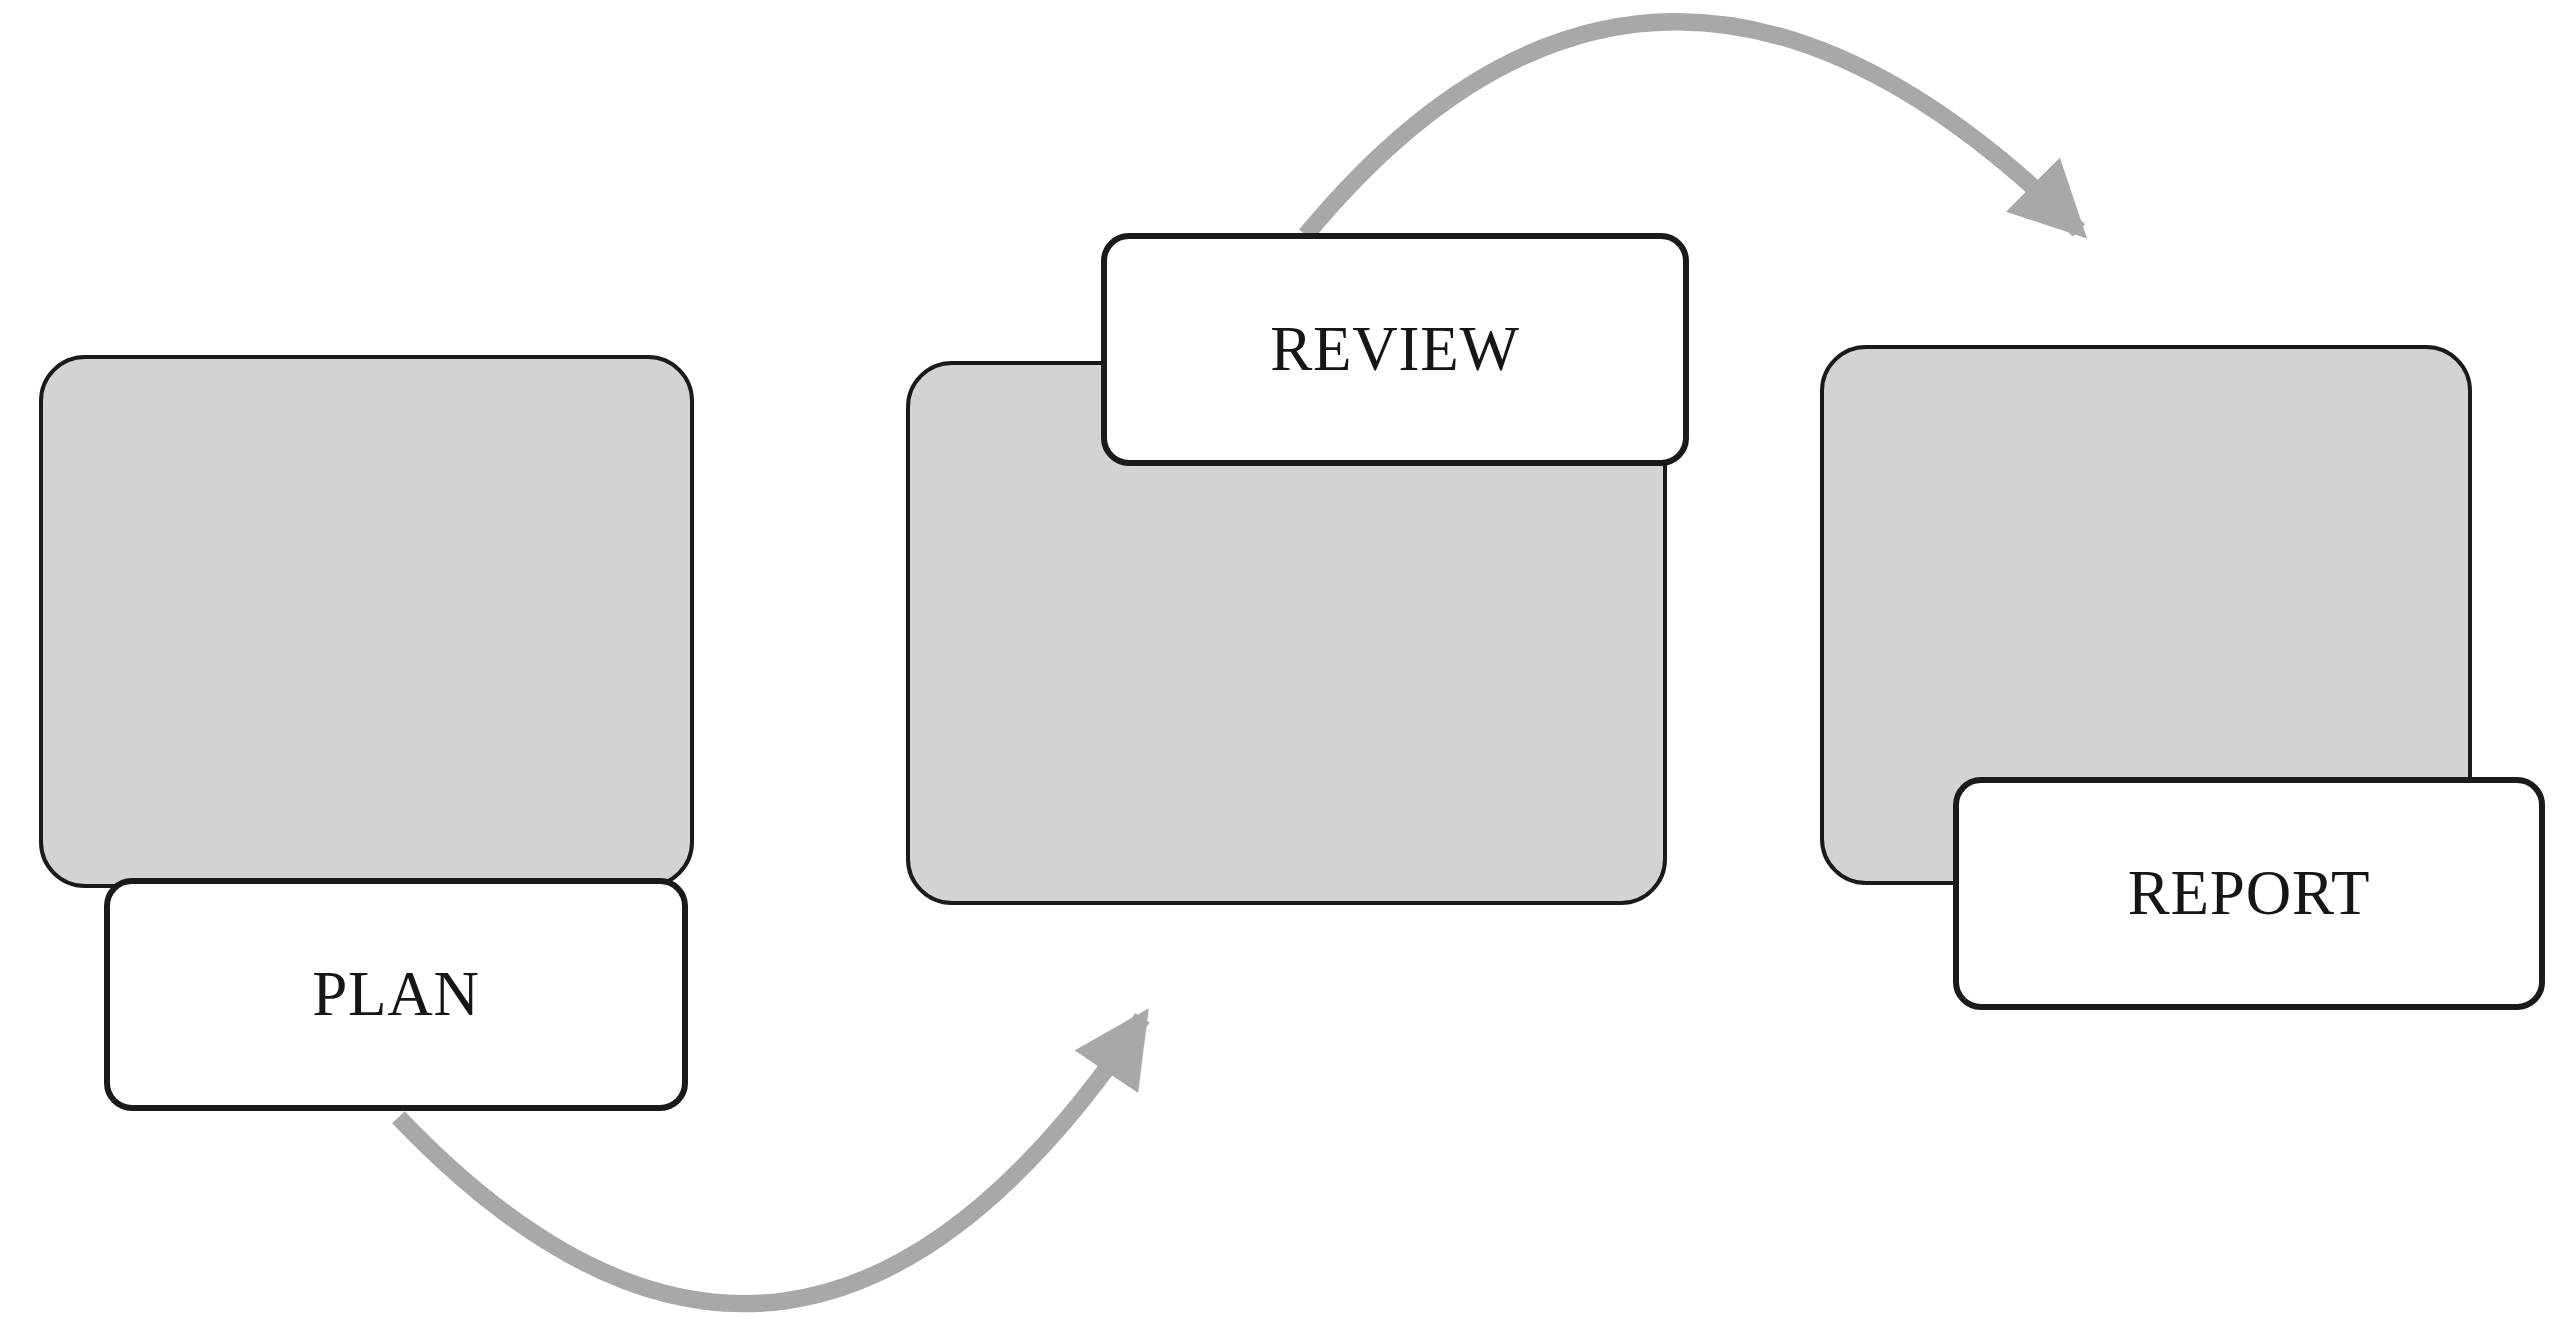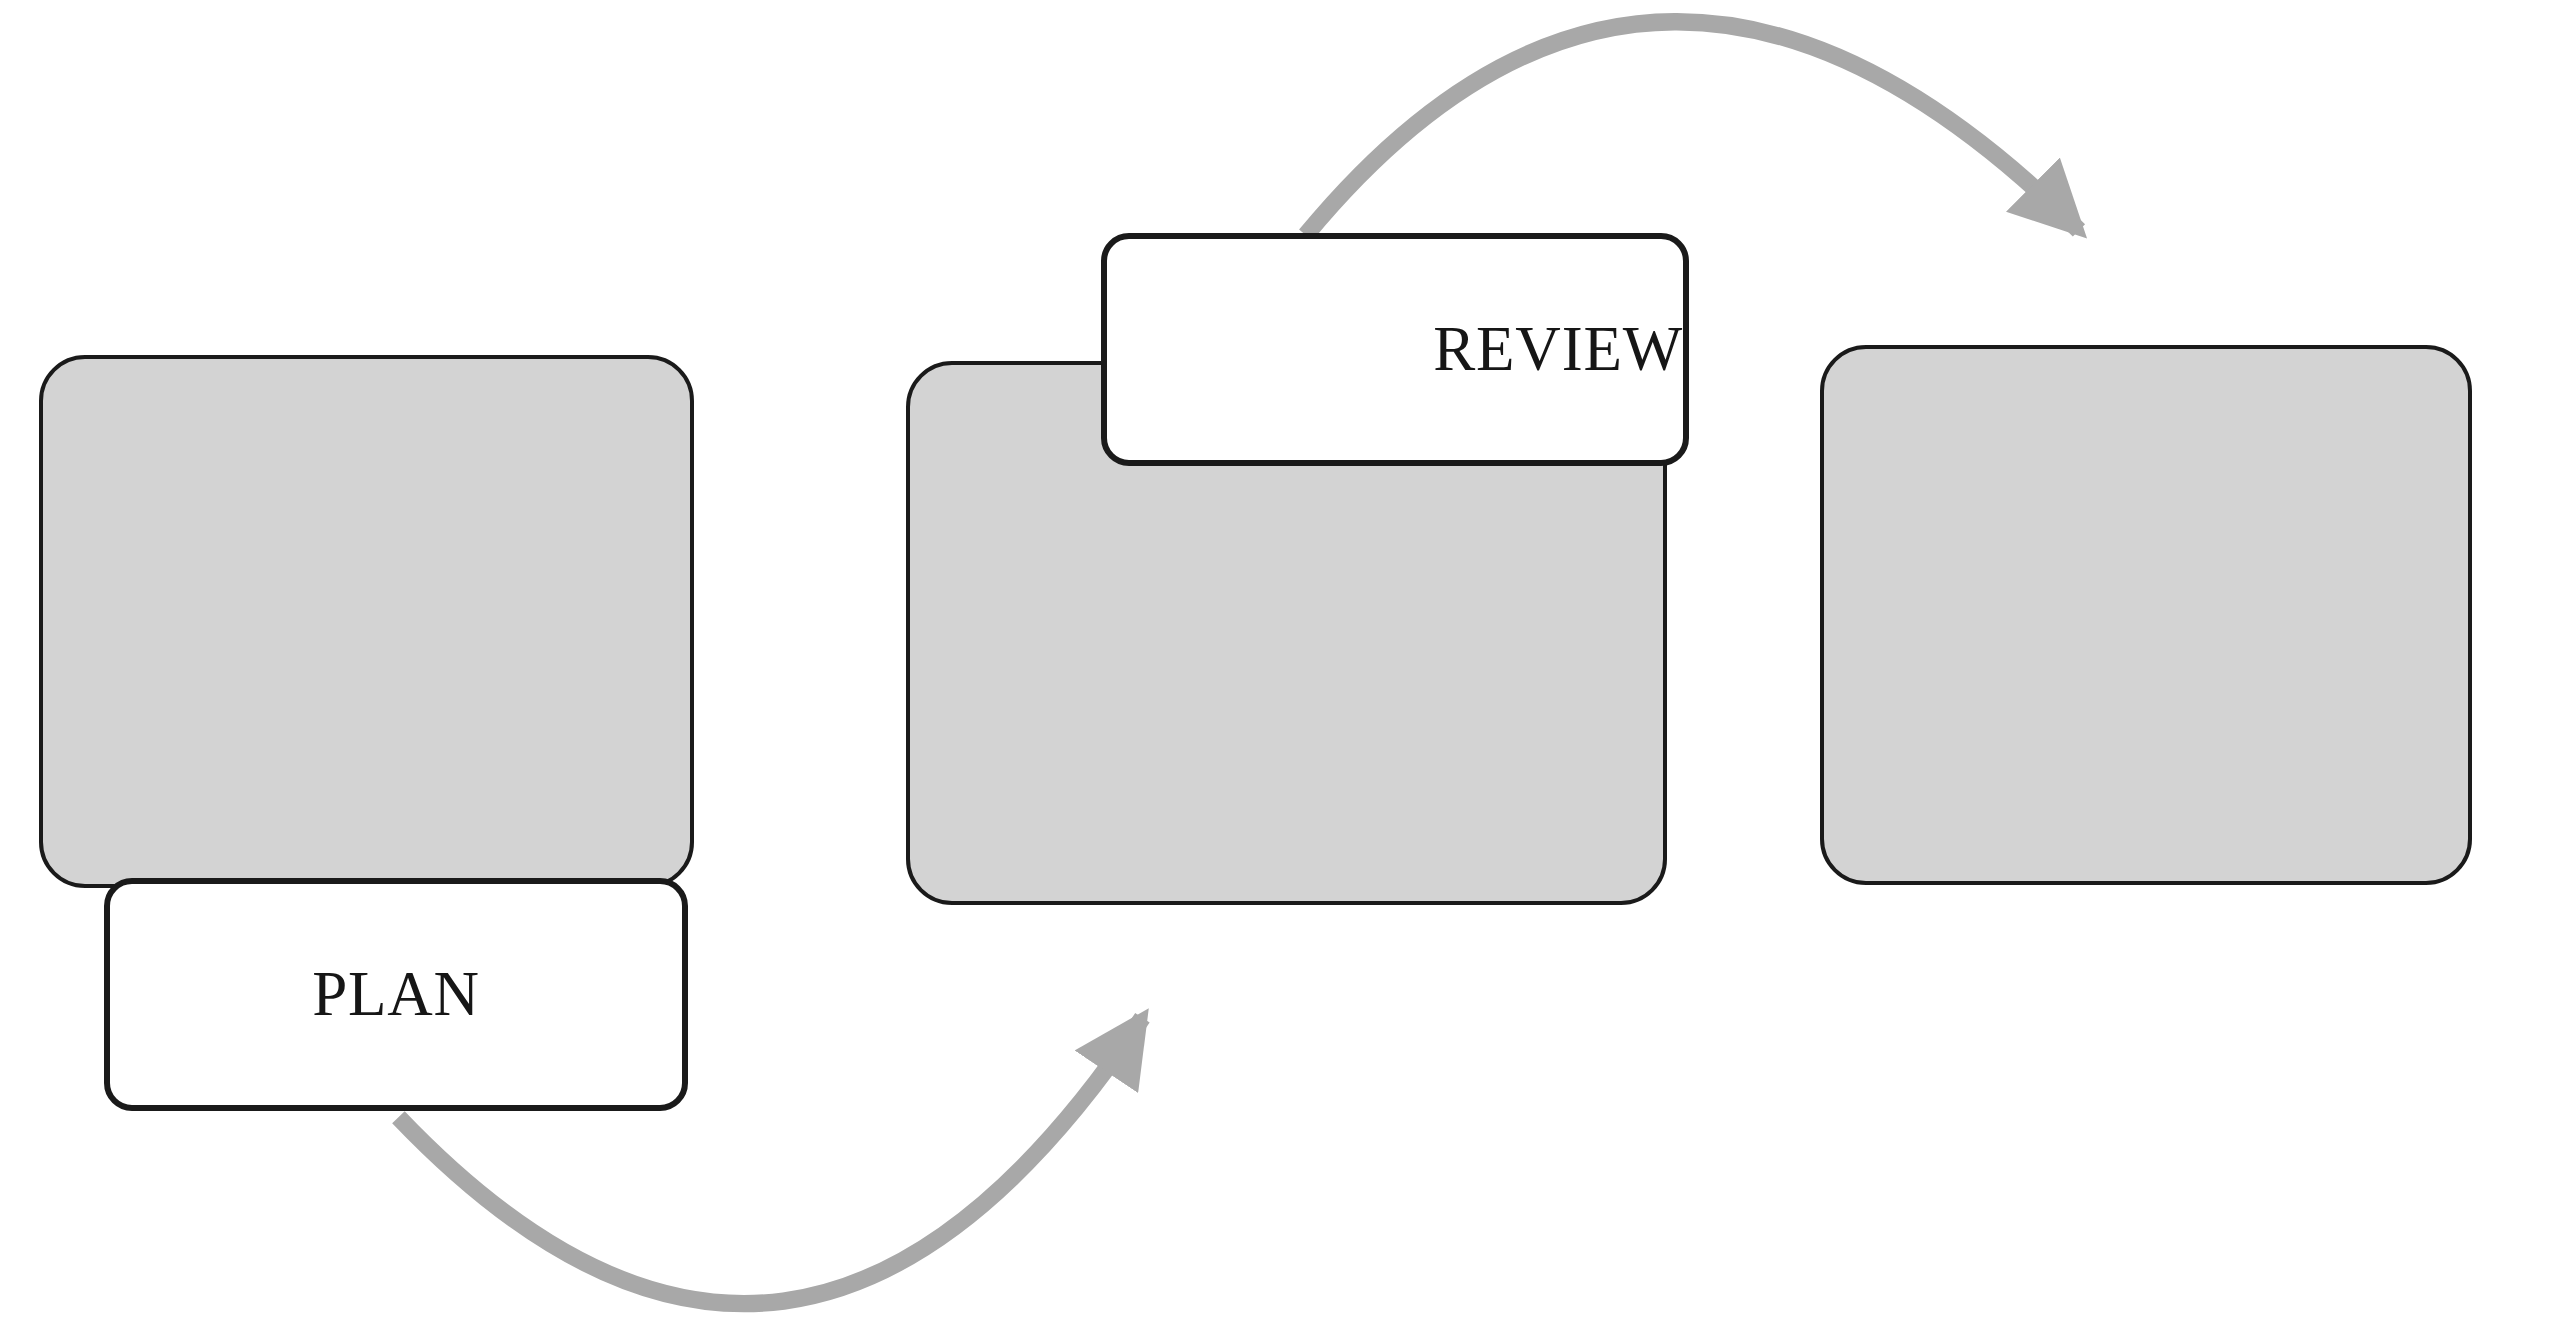--- a/index.html
+++ b/index.html
@@ -54,21 +54,21 @@
   #bullets-plan   .bullet-text { width: 458px; }
   #bullets-review .bullet-text { width: 576px; }
   #bullets-report .bullet-text { width: 426px; }
 
   #stage-plan   { left: 39px;   top: 355px; width: 655px; height: 533px; }
   #bullets-plan { left: 109px;  top: 379px; }
   #label-plan   { left: 104px;  top: 878px; width: 584px; height: 233px; justify-content: center; }
 
   #stage-review   { left: 906px; top: 361px; width: 761px; height: 544px; }
   #bullets-review { left: 969px; top: 521px; }
-  #label-review   { left: 1101px; top: 233px; width: 588px; height: 233px; justify-content: flex-end; }
+  #label-review   { left: 1101px; top: 233px; width: 588px; height: 233px; }
 
   #stage-report   { left: 1820px; top: 345px; width: 652px; height: 540px; }
   #bullets-report { left: 1894px; top: 410px; }
   #label-report   { left: 1953px; top: 777px; width: 592px; height: 233px; }
 </style>
 </head>
 <body>
 
 <div class="canvas">
 
@@ -116,15 +116,18 @@
   <div class="bullets" id="bullets-report">
     <div class="bullet-item">
       <span class="bullet-dot">•</span>
       <div class="bullet-text">Synthesis the data</div>
     </div>
     <div class="bullet-item">
       <span class="bullet-dot">•</span>
       <div class="bullet-text">Interpret, format and evaluate</div>
     </div>
   </div>
+  <div class="label-box" id="label-report">
+    <span>REPORT</span>
+  </div>
 
 </div>
 
 
 </body></html>

